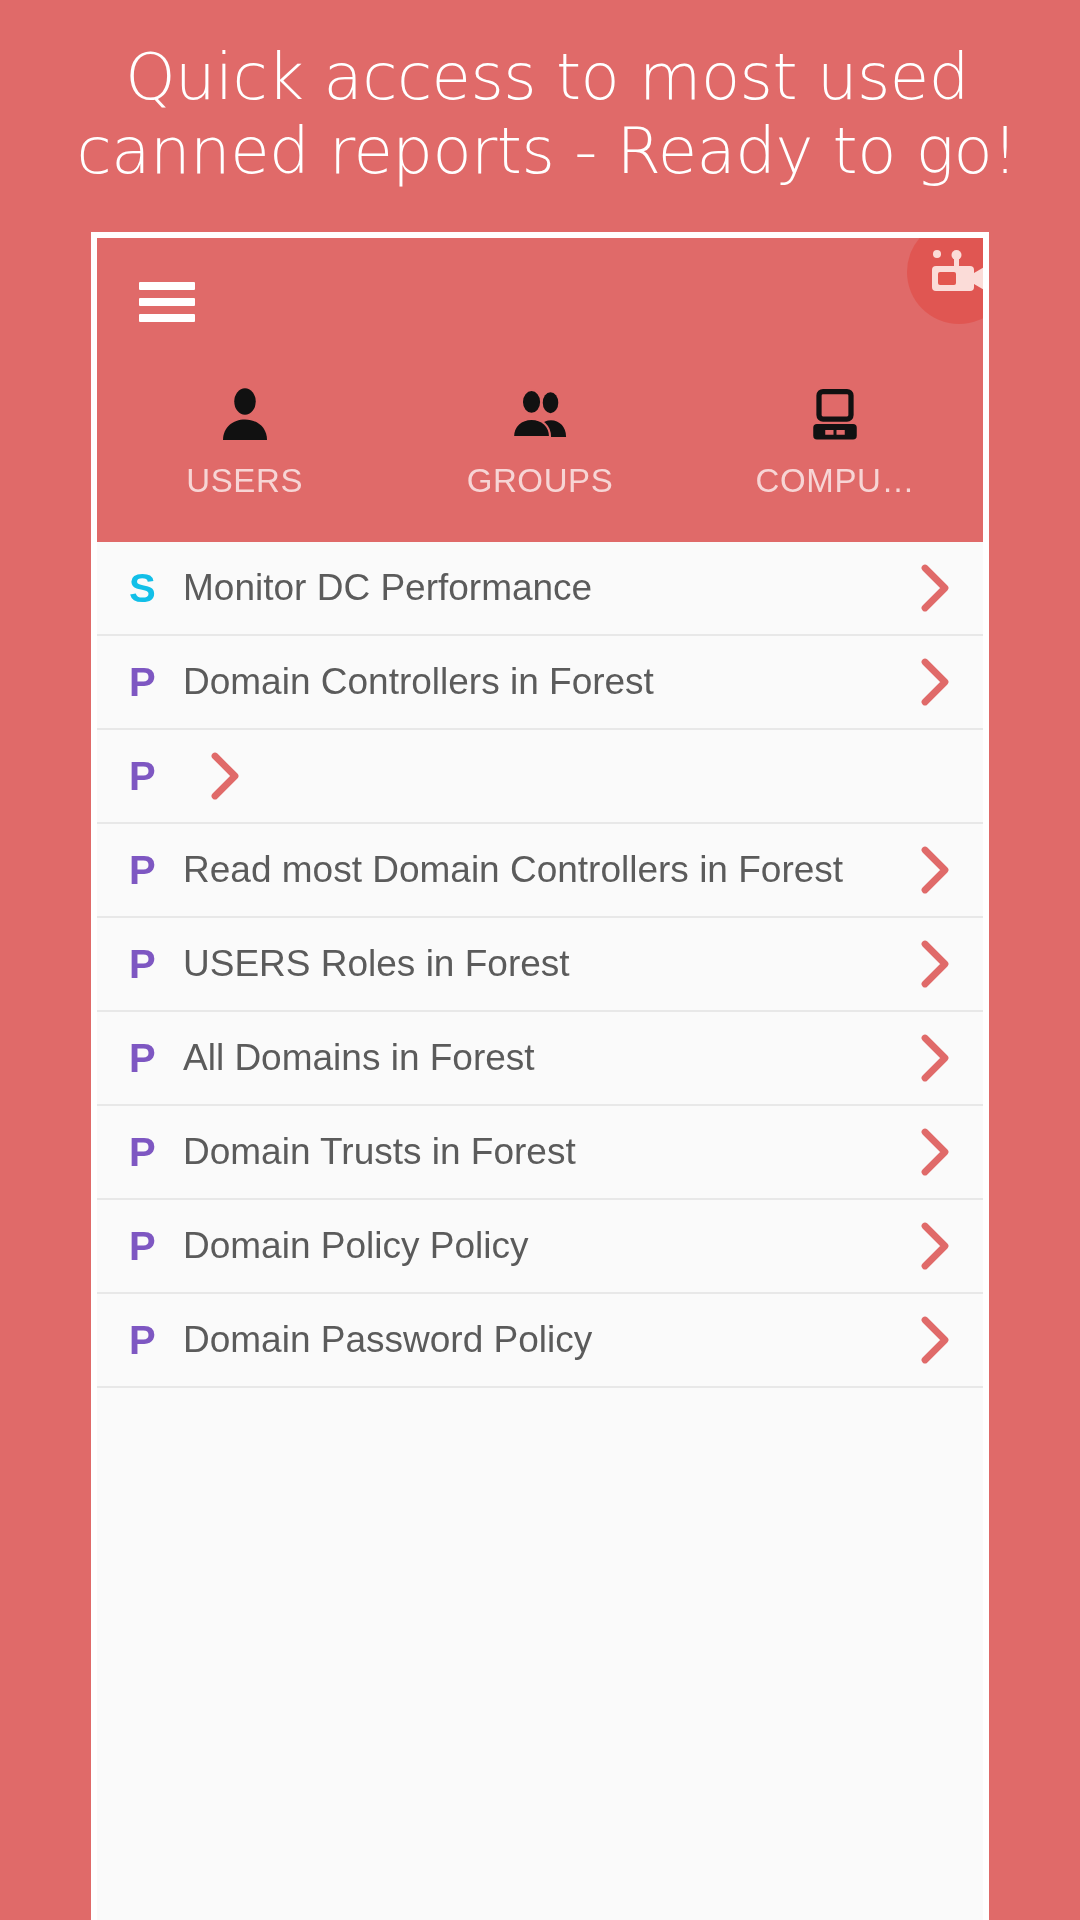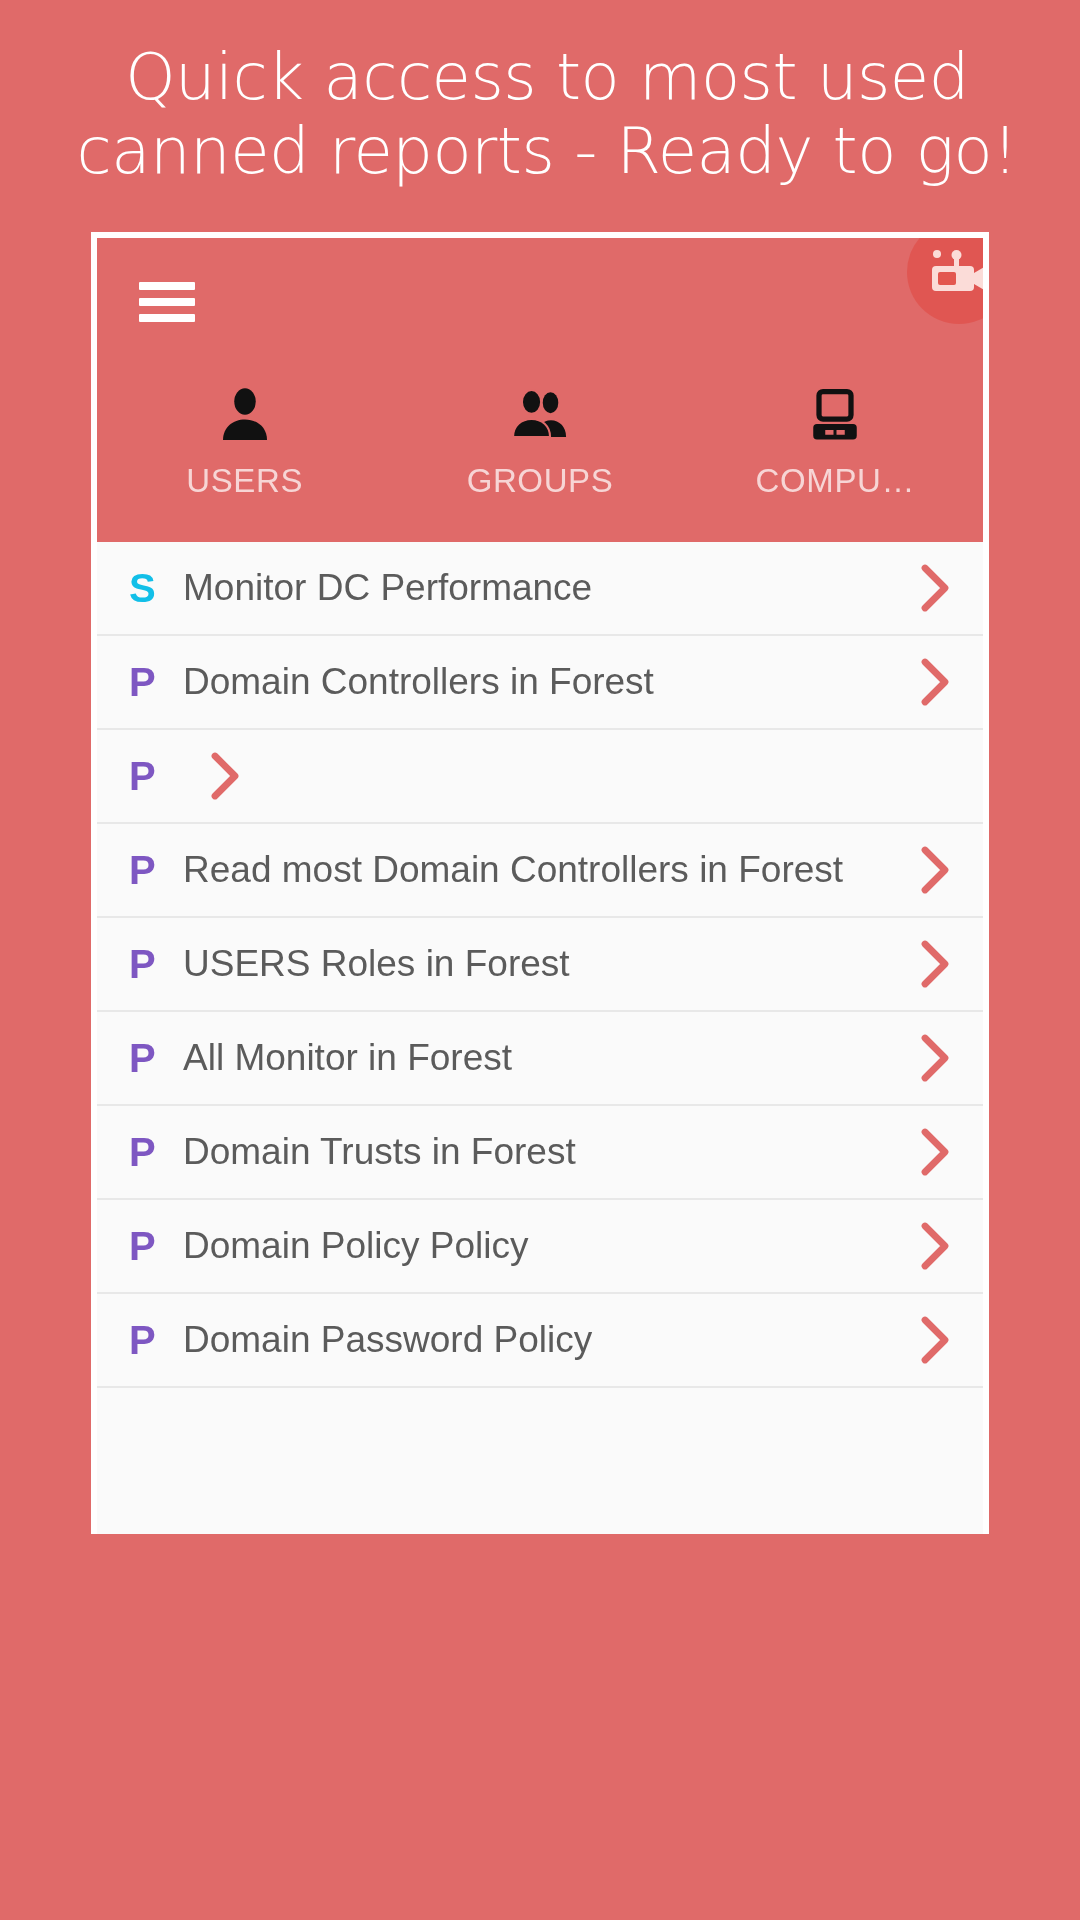--- a/index.html
+++ b/index.html
@@ -42,21 +42,21 @@
     text-align: center;
     white-space: nowrap;
   }
 
   
   .device {
     position: absolute;
     left: 91px;
     top: 232px;
     width: 898px;
-    height: 1302px;
+    height: 1688px;
     border: 6px solid #ffffff;
     border-bottom: none;
     box-sizing: border-box;
     background: #f9a8d4;
     overflow: hidden;
     z-index: 2;
   }
 
   
   .appbar {
@@ -306,21 +306,21 @@
       <div class="item-label">USERS Roles in Forest</div>
       <div class="item-chevron">
         <svg width="40" height="56" viewBox="0 0 20 28" aria-hidden="true">
             <path d="M5 4 L15 14 L5 24" fill="none" stroke="#e06a69" stroke-width="3.4" stroke-linecap="round" stroke-linejoin="round"></path>
           </svg>
       </div>
     </div>
 
     <div class="list-item">
       <div class="item-badge p">P</div>
-      <div class="item-label">All Monitor in Forest</div>
+      <div class="item-label">All Domains in Forest</div>
       <div class="item-chevron">
         <svg width="40" height="56" viewBox="0 0 20 28" aria-hidden="true">
             <path d="M5 4 L15 14 L5 24" fill="none" stroke="#e06a69" stroke-width="3.4" stroke-linecap="round" stroke-linejoin="round"></path>
           </svg>
       </div>
     </div>
 
     <div class="list-item">
       <div class="item-badge p">P</div>
       <div class="item-label">Domain Trusts in Forest</div>

